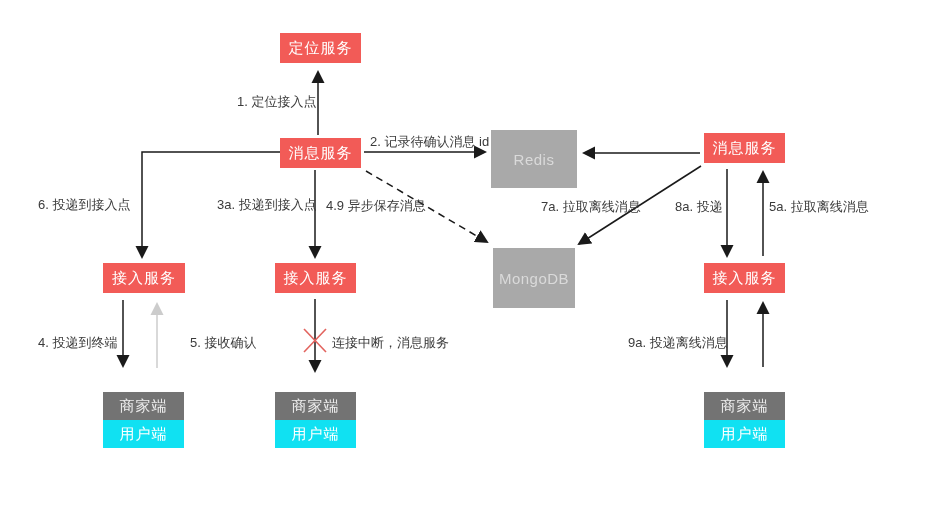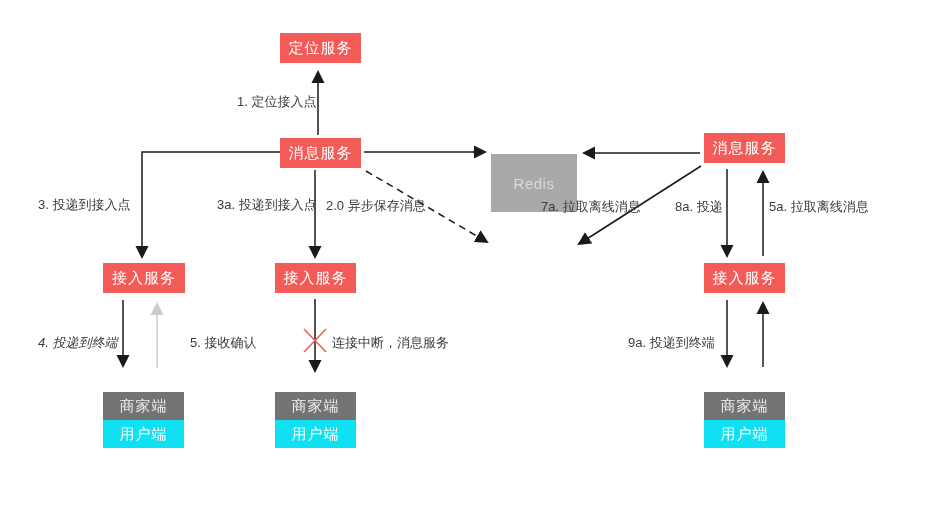--- a/index.html
+++ b/index.html
@@ -6,21 +6,21 @@
   body { background:#fff; font-family:"Liberation Sans","DejaVu Sans",sans-serif; }
   .canvas {
     position:relative; width:950px; height:506px; background:#ffffff; overflow:hidden;
   }
   .layer { position:absolute; left:0; top:0; width:950px; height:506px; }
   .node {
     position:absolute; display:flex; align-items:center; justify-content:center;
     font-size:15px; letter-spacing:1px; white-space:nowrap;
   }
   .red    { background:#F25B57; color:#ffffff; }
-  .gray   { background:#A9A9A9; color:#DADADA; letter-spacing:0.5px;margin-top:24px; }
+  .gray   { background:#A9A9A9; color:#DADADA; letter-spacing:0.5px; }
   .salmon { background:#737373; color:rgba(255,255,255,0.88); }
   .cyan   { background:#10E1F2; color:#ffffff; }
   .lbl {
     position:absolute; font-size:13px; color:#3b3b3b; white-space:nowrap;
   }
 </style>
 </head>
 <body>
 
 <div class="canvas">
@@ -69,36 +69,38 @@
     <g stroke="#E2635E" stroke-width="1.6">
       <line x1="304" y1="329" x2="326" y2="352"></line>
       <line x1="326" y1="329" x2="304" y2="352"></line>
     </g>
   </svg>
 
   <div class="node red" style="left:280px; top:33px;  width:81px; height:30px;">定位服务</div>
   <div class="node red" style="left:280px; top:138px; width:81px; height:30px;">消息服务</div>
   <div class="node gray" style="left:491px; top:130px; width:86px; height:58px;">Redis</div>
   <div class="node red" style="left:704px; top:133px; width:81px; height:30px;">消息服务</div>
+  <div class="node gray" style="left:493px; top:248px; width:82px; height:60px;">MongoDB</div>
   <div class="node red" style="left:103px; top:263px; width:82px; height:30px;">接入服务</div>
   <div class="node red" style="left:275px; top:263px; width:81px; height:30px;">接入服务</div>
   <div class="node red" style="left:704px; top:263px; width:81px; height:30px;">接入服务</div>
 
   <div class="node salmon" style="left:103px; top:392px; width:81px; height:28px;">商家端</div>
   <div class="node cyan" style="left:103px; top:420px; width:81px; height:28px;">用户端</div>
   <div class="node salmon" style="left:275px; top:392px; width:81px; height:28px;">商家端</div>
   <div class="node cyan" style="left:275px; top:420px; width:81px; height:28px;">用户端</div>
   <div class="node salmon" style="left:704px; top:392px; width:81px; height:28px;">商家端</div>
   <div class="node cyan" style="left:704px; top:420px; width:81px; height:28px;">用户端</div>
 
   <span class="lbl" style="left:237px; top:93px;text-align:right;">1. 定位接入点</span>
-  <span class="lbl" style="left:38px;  top:196px;">3. 投递到接入点</span>
+  <span class="lbl" style="left:370px; top:133px;">2. 记录待确认消息 id</span>
+  <span class="lbl" style="left:38px;  top:196px;">6. 投递到接入点</span>
   <span class="lbl" style="left:217px; top:196px;">3a. 投递到接入点</span>
-  <span class="lbl" style="left:326px; top:197px;">2.0 异步保存消息</span>
+  <span class="lbl" style="left:326px; top:197px;">4.9 异步保存消息</span>
   <span class="lbl" style="left:533px; top:198px;margin-left:8px;">7a. 拉取离线消息</span>
   <span class="lbl" style="left:675px; top:198px;">8a. 投递</span>
   <span class="lbl" style="left:769px; top:198px;">5a. 拉取离线消息</span>
-  <span class="lbl" style="left:38px;  top:334px;font-style:italic;">4. 投递到终端</span>
+  <span class="lbl" style="left:38px;  top:334px;">4. 投递到终端</span>
   <span class="lbl" style="left:166px; top:334px;margin-left:24px;">5. 接收确认</span>
   <span class="lbl" style="left:332px; top:334px;">连接中断，消息服务</span>
-  <span class="lbl" style="left:628px; top:334px;">9a. 投递到终端</span>
+  <span class="lbl" style="left:628px; top:334px;">9a. 投递离线消息</span>
 
 </div>
 
 </body></html>

